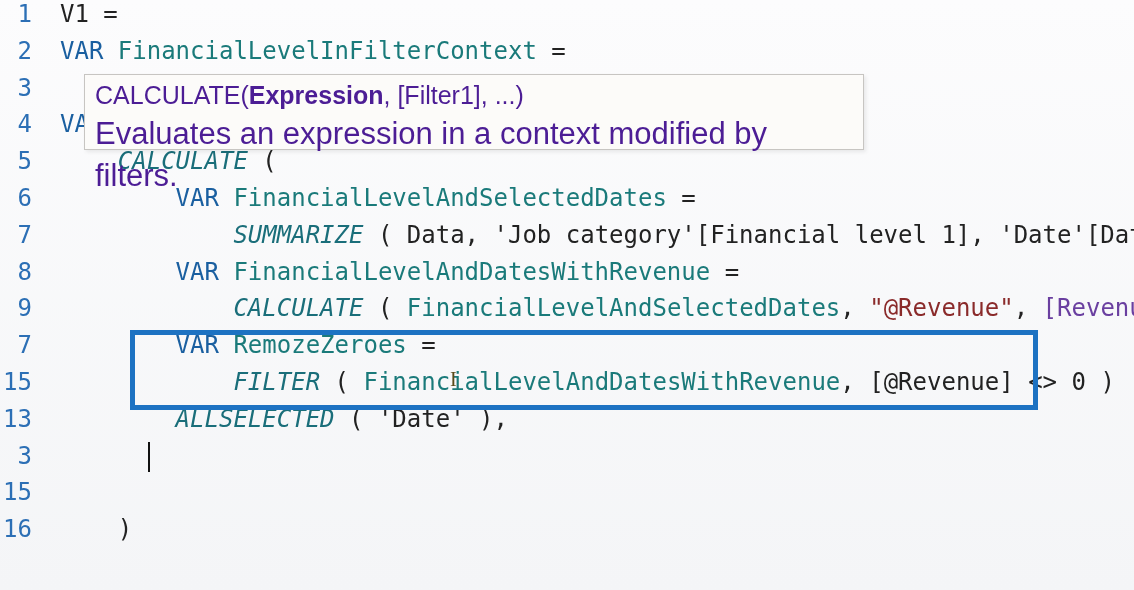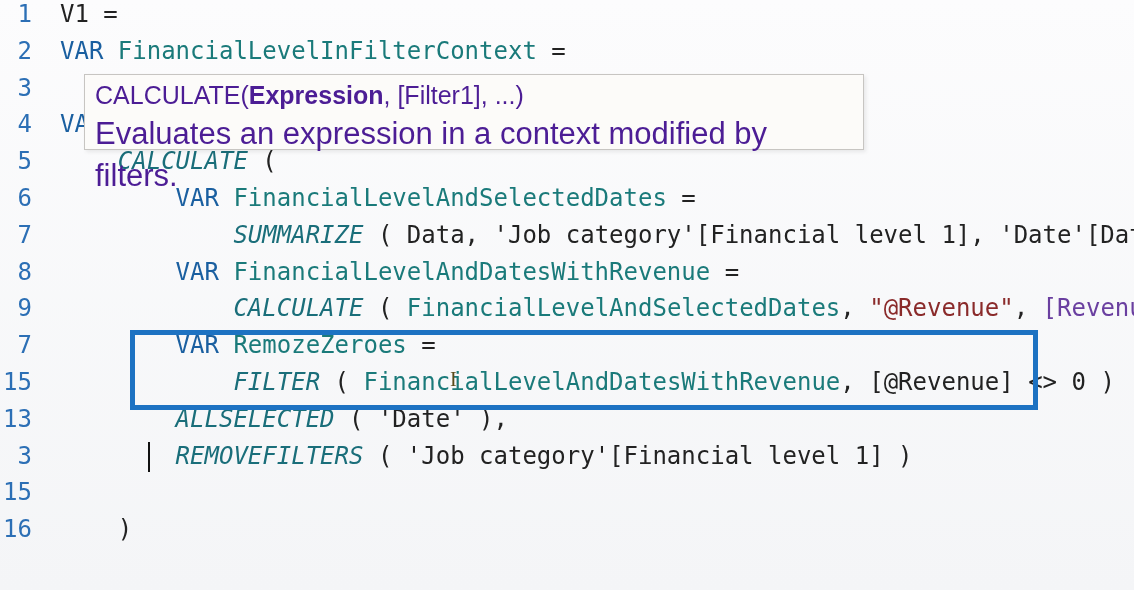--- a/index.html
+++ b/index.html
@@ -156,21 +156,20 @@
   </div>
 
 
   <div class="line">
     <div class="gutter">13</div>
     <div class="code"><span>        </span><span class="fn">ALLSELECTED</span><span class="plain"> ( 'Date' ),</span></div>
   </div>
 
   <div class="line">
     <div class="gutter">3</div>
-    <div class="code"><span>        </span><span class="fn">REMOVEFILTERS</span><span class="plain"> ( 'Job category'[Financial level 1] )</span></div>
   </div>
 
   <div class="line">
     <div class="gutter">15</div>
     <div class="code"></div>
   </div>
 
   <div class="line">
     <div class="gutter">16</div>
     <div class="code"><span>    </span><span class="plain">)</span></div>

